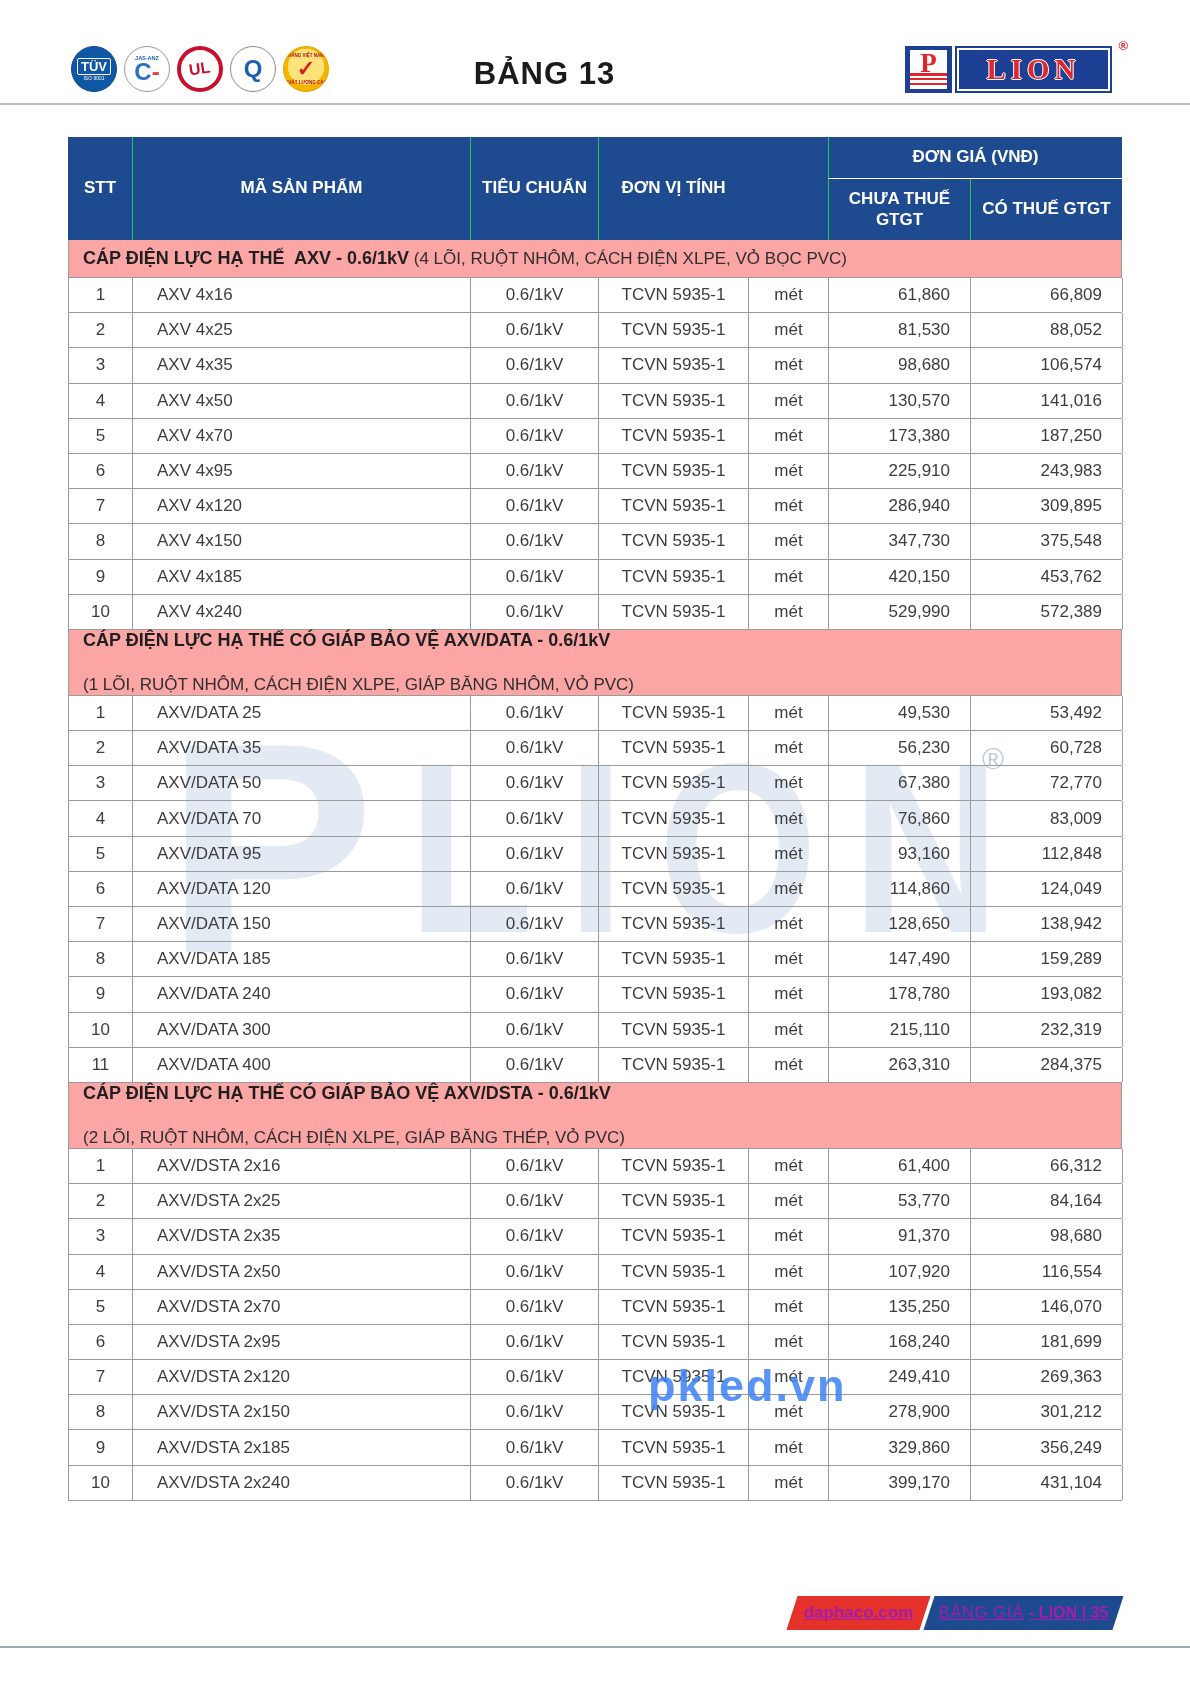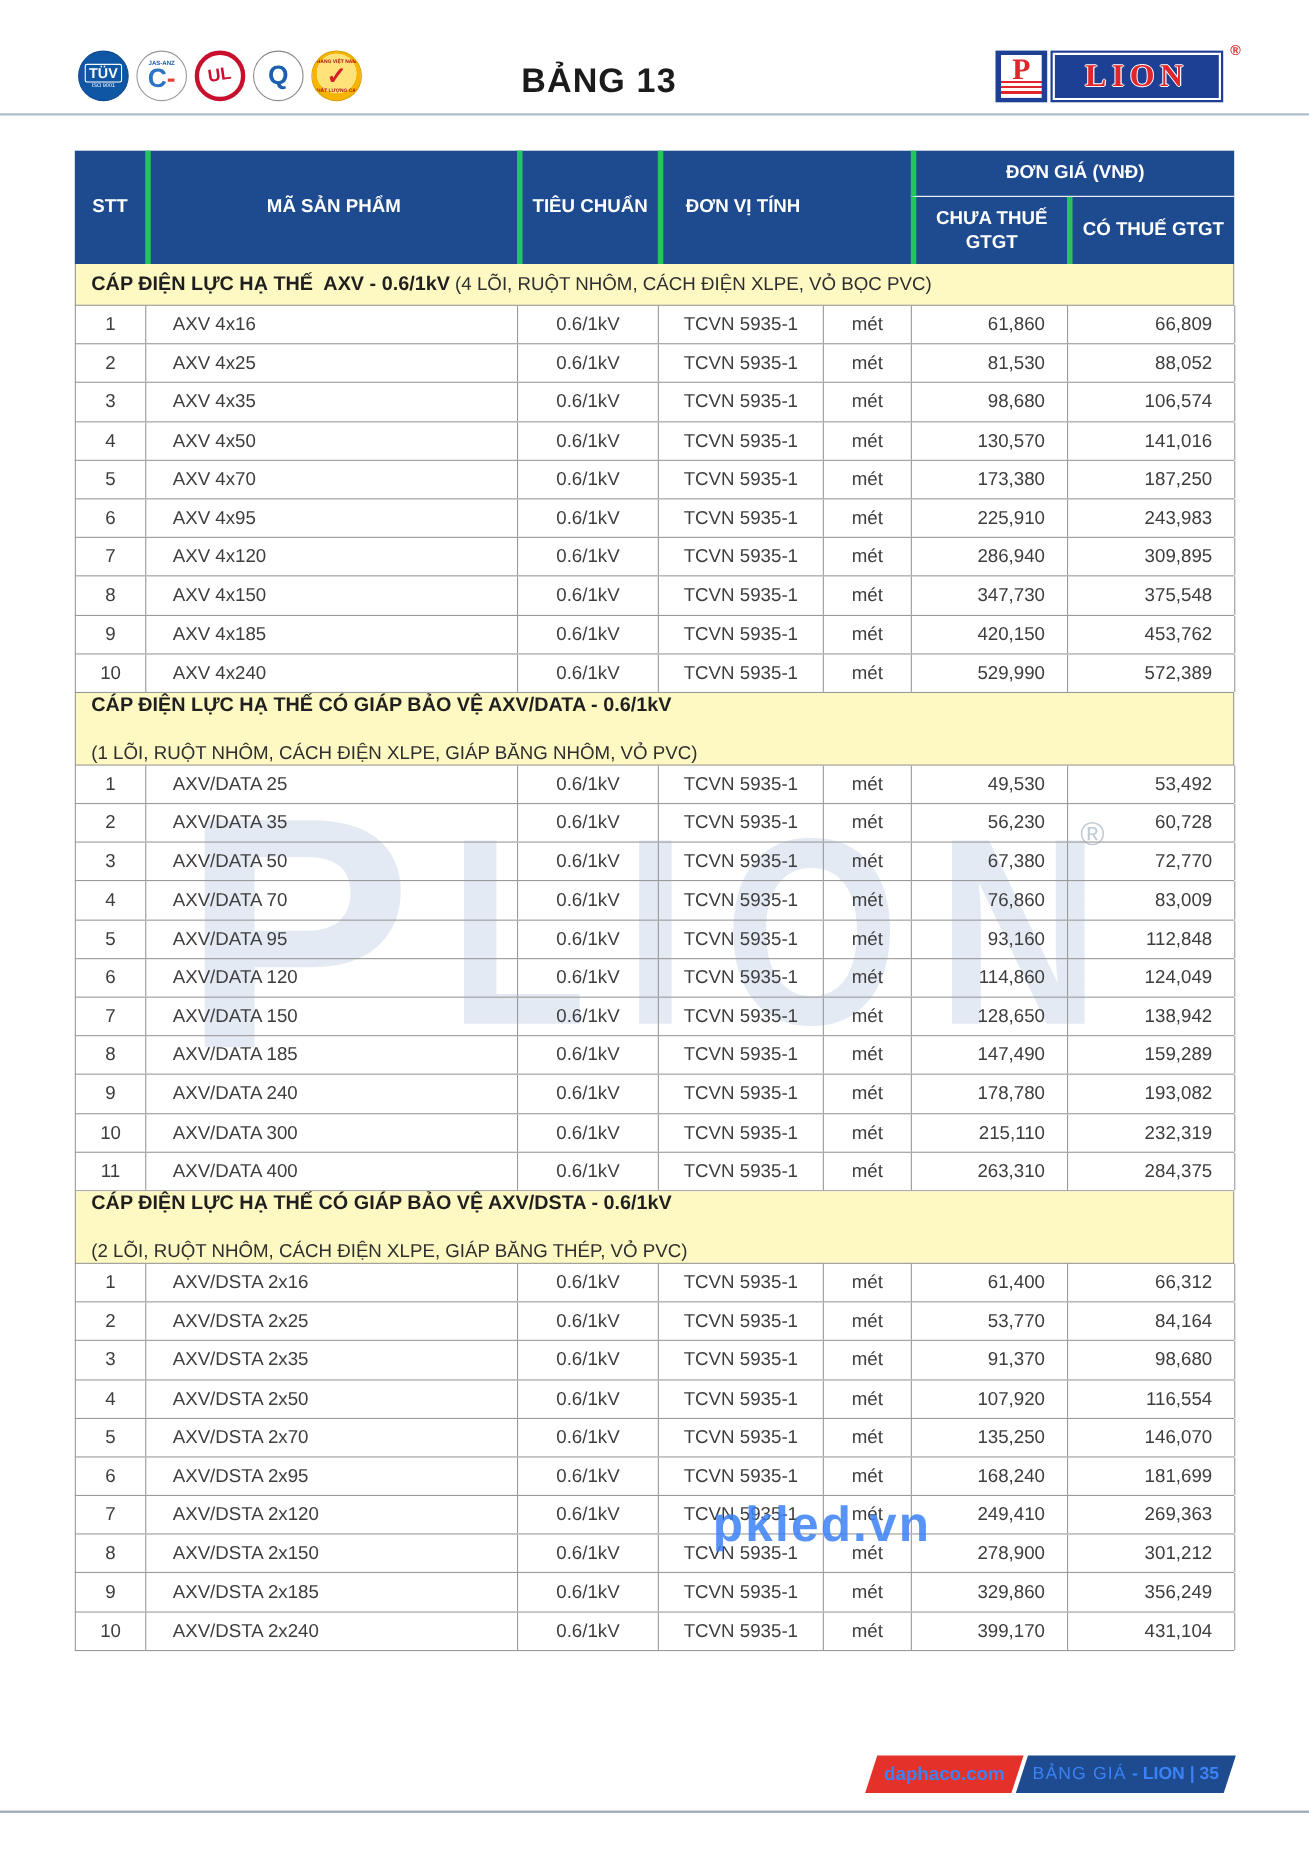--- a/index.html
+++ b/index.html
@@ -46,47 +46,47 @@
   .wm-word { font-size:205px; font-weight:800; letter-spacing:34px; margin-left:38px; transform:scaleY(1.18); }
   .wm-reg { position:absolute; left:982px; top:742px; font-size:30px; color:#8ea0b4; opacity:.55; pointer-events:none; }
   .wm-overlay { position:absolute; left:648px; top:1360px; font-size:45px; font-weight:800; letter-spacing:2px;
       color:#3b82f6; opacity:.85; pointer-events:none; z-index:20; }
 
   
   .price-table { position:absolute; left:68px; top:137px; width:1054px; font-size:17px; color:#3d3d3d; z-index:2;
       --cols:64px 338px 128px 150px 80px 142px 152px; }
   .thead { display:grid; grid-template-columns:var(--cols); grid-template-rows:42px 61px; background:#1e4b8f; color:#fff;
       font-weight:700; text-align:center; line-height:1.2; }
-  .th { display:flex; align-items:center; justify-content:center; border-left:5px solid #22c55e; padding:2px 4px; }
+  .th { display:flex; align-items:center; justify-content:center; border-left:1px solid #22c55e; padding:2px 4px; }
   .th:first-child { border-left:none; }
   .th-span { grid-row:1 / 3; }
   .th-group { grid-column:6 / 8; grid-row:1; border-bottom:1px solid #fff; }
   .th-sub { grid-row:2; }
 
-  .band { background:#fef9c3; border-bottom:1px solid #9a9a9a; border-left:1px solid #9a9a9a; border-right:1px solid #9a9a9a;
+  .band { background:#fca5a5; border-bottom:1px solid #9a9a9a; border-left:1px solid #9a9a9a; border-right:1px solid #9a9a9a;
       padding-left:14px; display:flex; color:#1f1f1f; }
   .band-inline { height:38px; align-items:center; flex-direction:row; white-space:pre; }
   .band-stacked { height:66px; justify-content:space-between; flex-direction:column; gap:4px; }
   .band-title { font-weight:800; font-size:18px; }
   .band-note { font-size:17px; color:#2e2e2e; }
 
   .row { display:grid; grid-template-columns:var(--cols); height:35.2px; border-left:1px solid #9a9a9a; border-bottom:1px solid #9a9a9a; }
   .cell { display:flex; align-items:center; border-right:1px solid #9a9a9a; overflow:hidden; white-space:nowrap; }
   .a-c { justify-content:center; }
   .a-l { padding-left:24px; }
   .a-r { justify-content:flex-end; padding-right:20px; }
 
   
   .tab { position:absolute; top:1596px; height:34px; display:flex; align-items:center; justify-content:center; z-index:5; }
   .tab::before { content:""; position:absolute; inset:0; transform:skewX(-18deg); }
   .tab-red { left:792px; width:133px; }
   .tab-red::before { background:#e4322b; }
   .tab-blue { left:929px; width:189px; }
   .tab-blue::before { background:#1e4b8f; }
-  .tab span { position:relative; color:#3b82f6; font-size:16px; z-index:1; }
+  .tab span { position:relative; color:#a21caf; font-size:16px; z-index:1;text-decoration:underline; }
   .tab-red span { font-weight:800; font-size:17px; }
   .tab-blue .lt { font-weight:400; letter-spacing:1px; margin-right:5px; }
   .tab-blue .bd { font-weight:800; }
   .bottom-line { position:absolute; top:1646px; left:0; width:1190px; height:2px; background:#9aa9b4; }
 </style>
 </head>
 <body>
 
 <div class="page">
 

